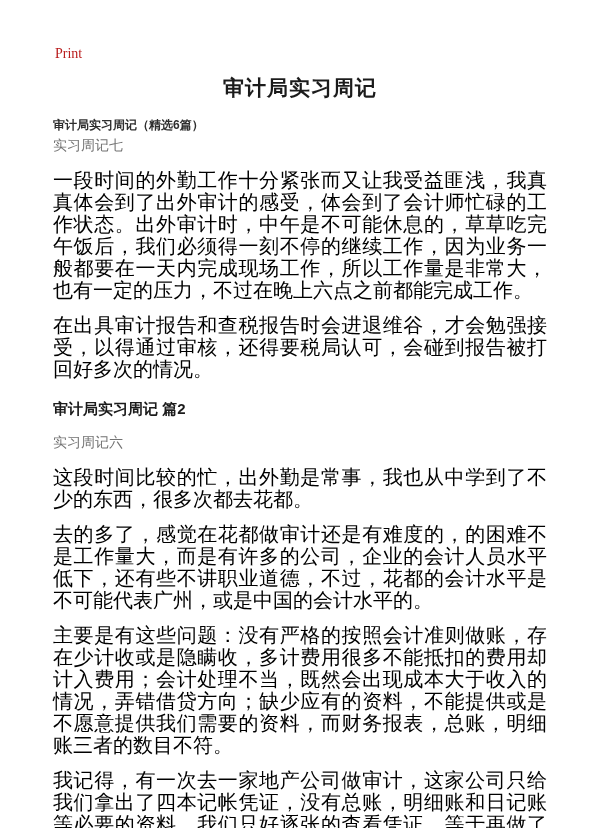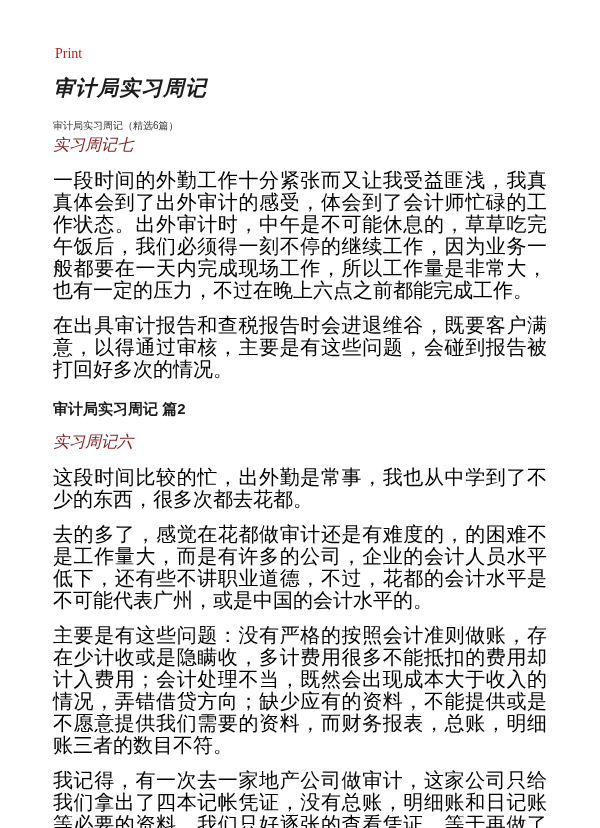--- a/index.html
+++ b/index.html
@@ -25,70 +25,69 @@
     font-size: 14px;
     color: #b91c1c;
     display: inline-block;
     cursor: pointer;
   }
   h1.page-title {
     margin: 13px 0 0 0;
     font-size: 21px;
     line-height: 26px;
     font-weight: bold;
-    text-align: left;
+    text-align: center;
     color: #1b1b1b;
     letter-spacing: 1px;
-    font-style: italic;
   }
   .subtitle {
     margin: 15px 0 0 0;
-    font-size: 10px;
+    font-size: 12px;
     line-height: 19px;
     color: #2e2e2e;
+    font-weight: bold;
   }
   h2.section-heading {
     margin: 19px 0 14px 0;
     font-size: 15px;
     line-height: 19px;
     font-weight: bold;
     color: #1b1b1b;
   }
   p.para {
     margin: 0 0 13px 0;
     font-size: 20px;
     line-height: 22px;
     color: #000000;
     text-align: justify;
     word-break: break-all;
   }
   p.sub-heading {
     margin: 0 0 14px 0;
-    font-size: 16px;
+    font-size: 14px;
     line-height: 20px;
-    color: #7f1d1d;
-    font-style: italic;
+    color: #737373;
   }
   section { margin: 0; padding: 0; }
 </style>
 </head>
 <body>
 
 <div class="doc">
 
   <div class="print">Print</div>
 
   <h1 class="page-title">审计局实习周记</h1>
 
   <div class="subtitle">审计局实习周记（精选6篇）</div>
 
   <section>
     <p class="sub-heading">实习周记七</p>
     <p class="para">一段时间的外勤工作十分紧张而又让我受益匪浅，我真真体会到了出外审计的感受，体会到了会计师忙碌的工作状态。出外审计时，中午是不可能休息的，草草吃完午饭后，我们必须得一刻不停的继续工作，因为业务一般都要在一天内完成现场工作，所以工作量是非常大，也有一定的压力，不过在晚上六点之前都能完成工作。</p>
-    <p class="para">在出具审计报告和查税报告时会进退维谷，既要客户满意，以得通过审核，主要是有这些问题，会碰到报告被打回好多次的情况。</p>
+    <p class="para">在出具审计报告和查税报告时会进退维谷，才会勉强接受，以得通过审核，还得要税局认可，会碰到报告被打回好多次的情况。</p>
   </section>
 
   <section>
     <h2 class="section-heading">审计局实习周记 篇2</h2>
     <p class="sub-heading">实习周记六</p>
     <p class="para">这段时间比较的忙，出外勤是常事，我也从中学到了不少的东西，很多次都去花都。</p>
     <p class="para">去的多了，感觉在花都做审计还是有难度的，的困难不是工作量大，而是有许多的公司，企业的会计人员水平低下，还有些不讲职业道德，不过，花都的会计水平是不可能代表广州，或是中国的会计水平的。</p>
     <p class="para">主要是有这些问题：没有严格的按照会计准则做账，存在少计收或是隐瞒收，多计费用很多不能抵扣的费用却计入费用；会计处理不当，既然会出现成本大于收入的情况，弄错借贷方向；缺少应有的资料，不能提供或是不愿意提供我们需要的资料，而财务报表，总账，明细账三者的数目不符。</p>
     <p class="para">我记得，有一次去一家地产公司做审计，这家公司只给我们拿出了四本记帐凭证，没有总账，明细账和日记账等必要的资料，我们只好逐张的查看凭证，等于再做了一篇会计。</p>
   </section>

